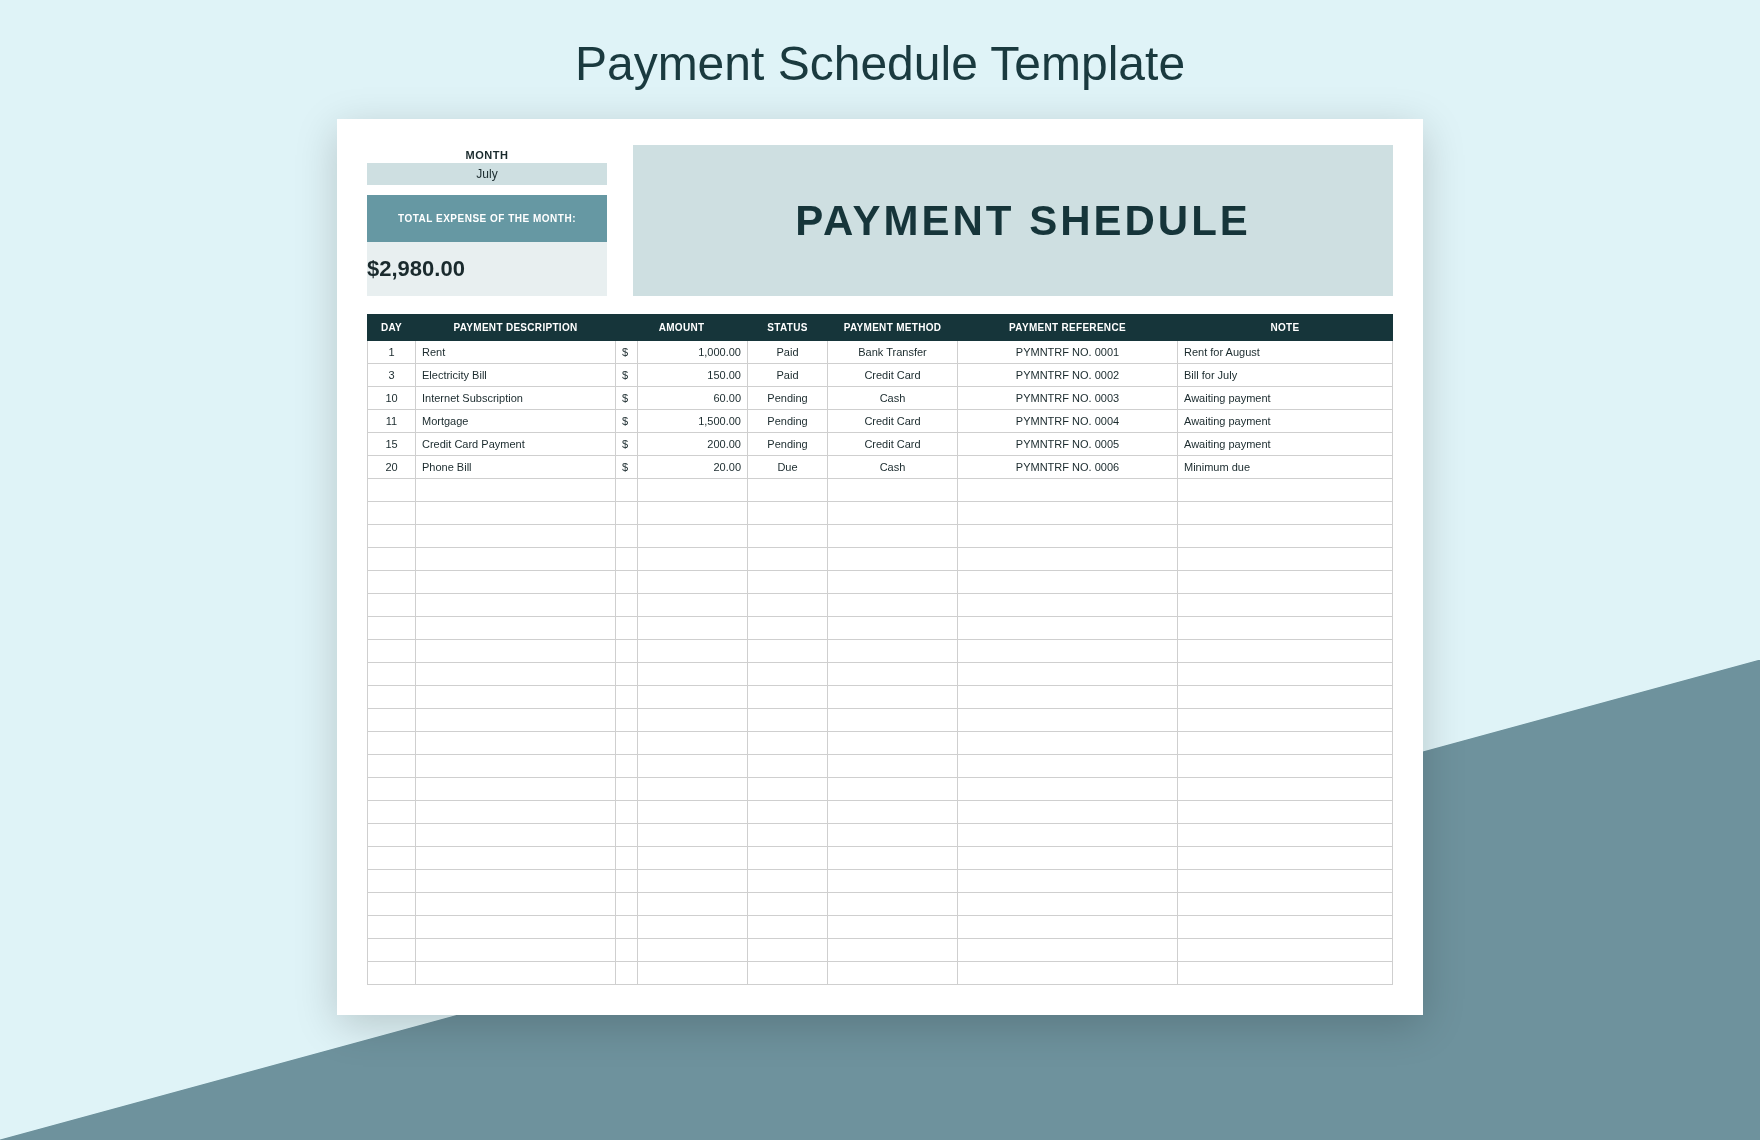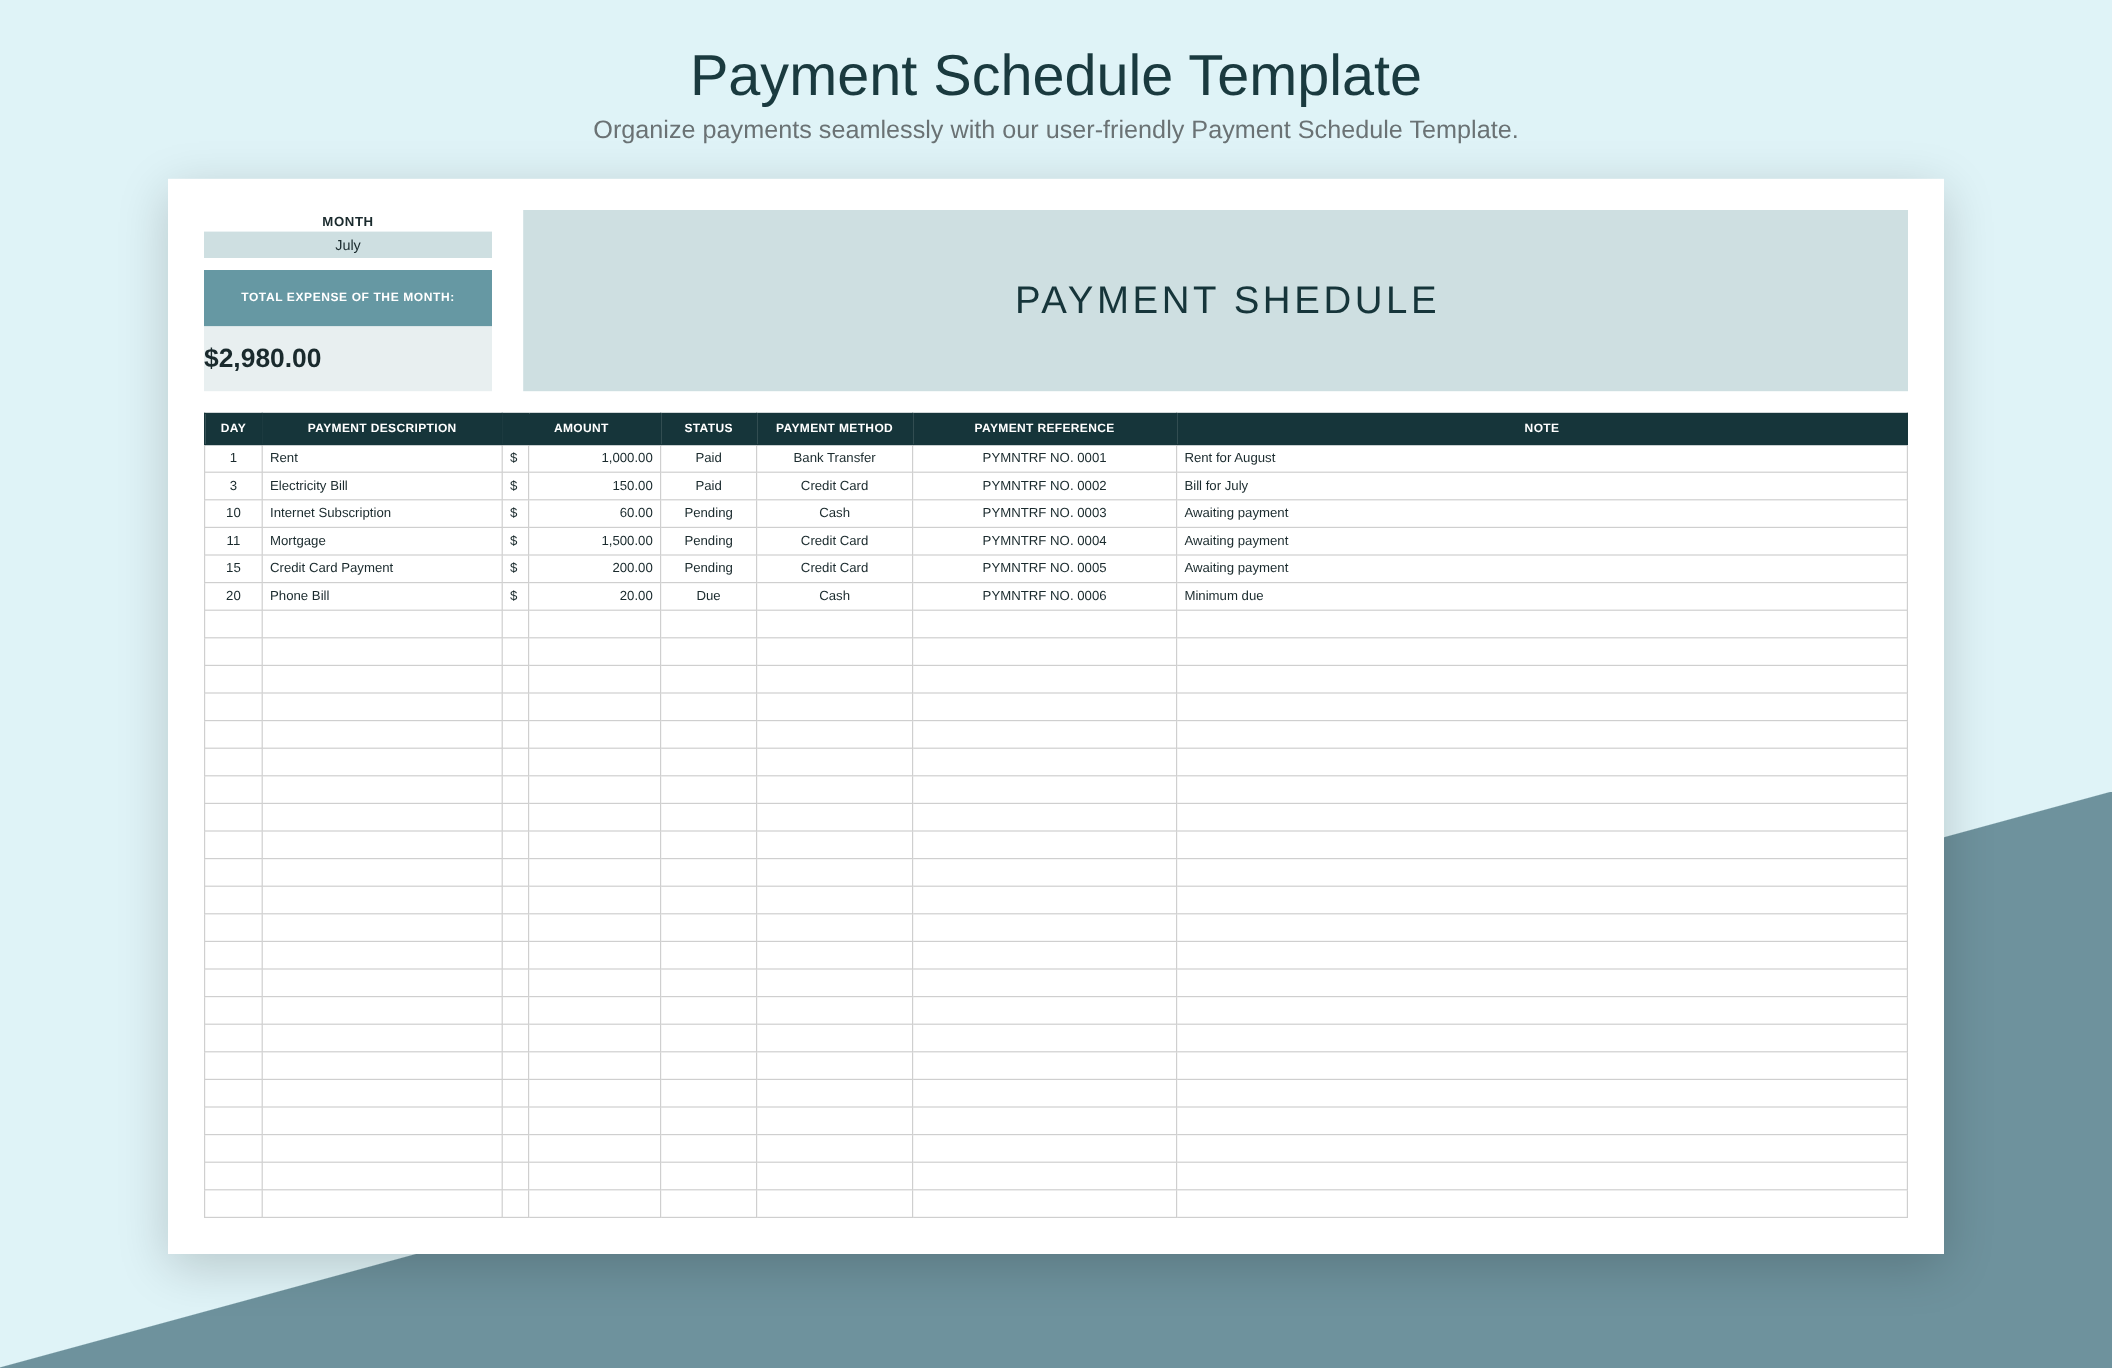--- a/index.html
+++ b/index.html
@@ -26,21 +26,21 @@
   font-weight: 500;
   color: #1a3a3f;
 }
 .page-subtitle {
   font-size: 21px;
   color: #6a7274;
   margin-top: 6px;
 }
 .card {
   position: relative; z-index: 2;
-  width: 1480px;
+  width: 1086px;
   margin: 28px auto 0;
   background: #fff;
   box-shadow: 0 10px 40px rgba(0,0,0,0.18);
   padding: 26px 30px 30px 30px;
 }
 .top-row { display: flex; gap: 26px; }
 .left-block { width: 240px; }
 .month-label {
   text-align: center; font-size: 11px; font-weight: 700; letter-spacing: 0.5px;
   color: #1a2a2d; padding: 4px 0 2px;
@@ -56,21 +56,21 @@
 }
 .total-value {
   background: #e8eff0; text-align: left; font-size: 22px;
   font-weight: 700; color: #1a2a2d; padding: 14px 0;
 }
 .banner {
   flex: 1; background: #cedfe1;
   display: flex; align-items: center; justify-content: center;
 }
 .banner-text {
-  font-size: 32px; font-weight: 400;
+  font-size: 42px; font-weight: 700;
   letter-spacing: 3px; color: #16353a; margin-left: 20px;
 }
 table {
   width: 100%; border-collapse: collapse; margin-top: 18px;
   table-layout: fixed;
 }
 thead th {
   background: #16353a; color: #fff; font-size: 10px;
   font-weight: 700; letter-spacing: 0.3px; padding: 7px 0;
   border: 1px solid #16353a; text-align: center;
@@ -92,21 +92,20 @@
 .c-center { text-align: center; }
 .c-left { text-align: left; }
 </style>
 </head>
 <body>
 
 <div class="bg-slant"></div>
 
 <div class="header">
   <h1 class="page-title">Payment Schedule Template</h1>
-  <p class="page-subtitle">Organize payments seamlessly with our user-friendly Payment Schedule Template.</p>
 </div>
 
 <div class="card">
   <div class="top-row">
     <div class="left-block">
       <div class="month-label">MONTH</div>
       <div class="month-value">July</div>
       <div class="total-label">TOTAL EXPENSE OF THE MONTH:</div>
       <div class="total-value">$2,980.00</div>
     </div>

